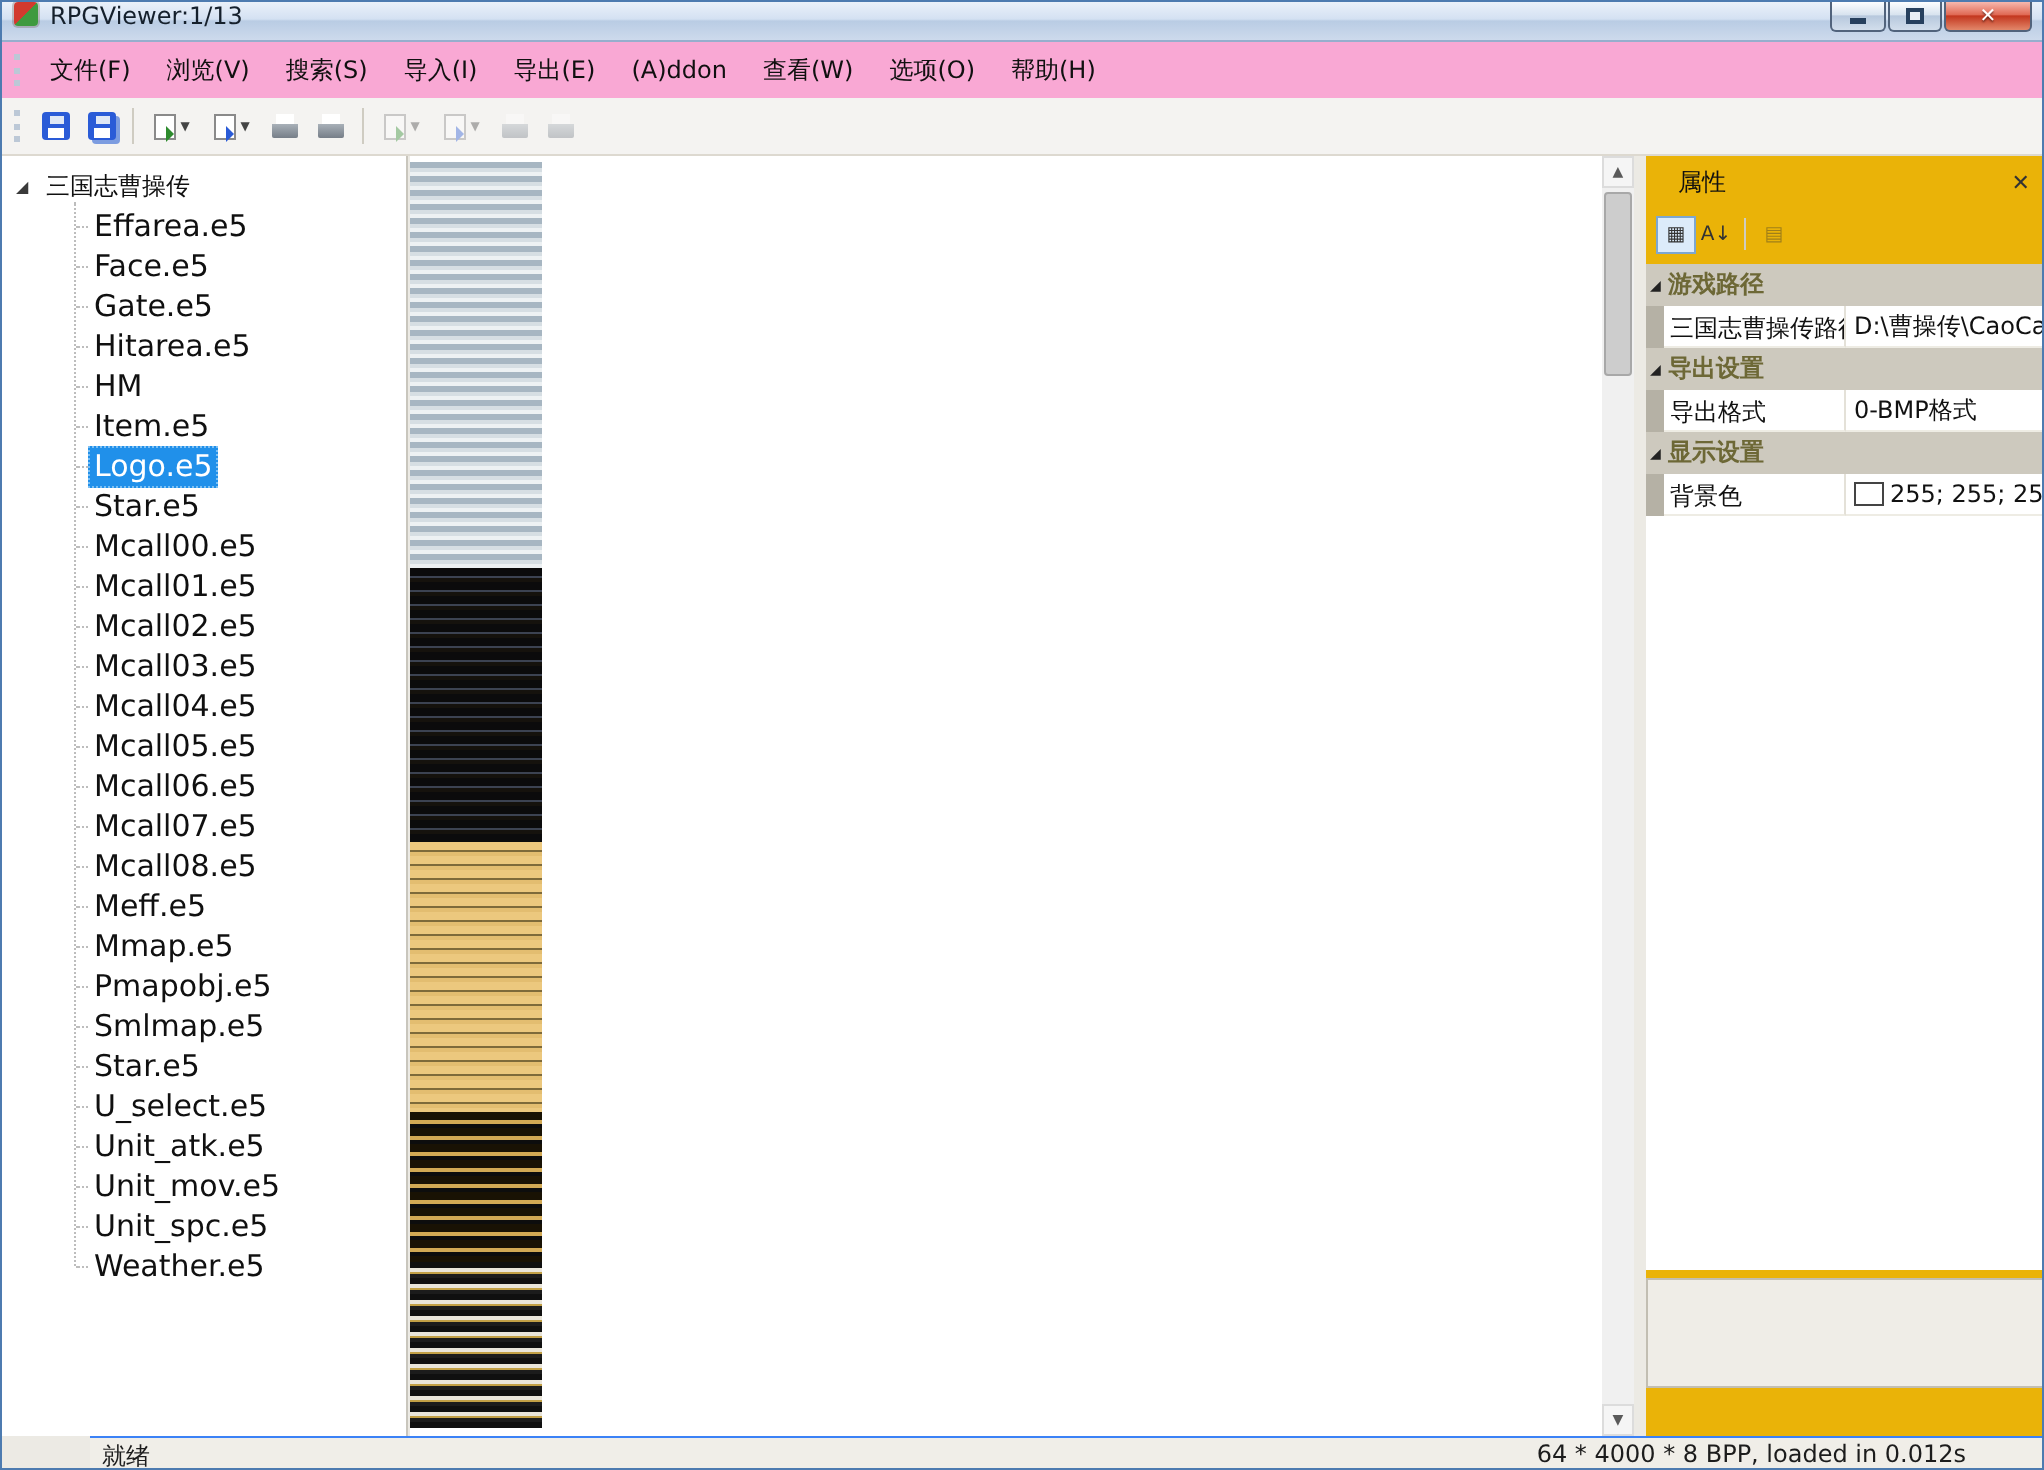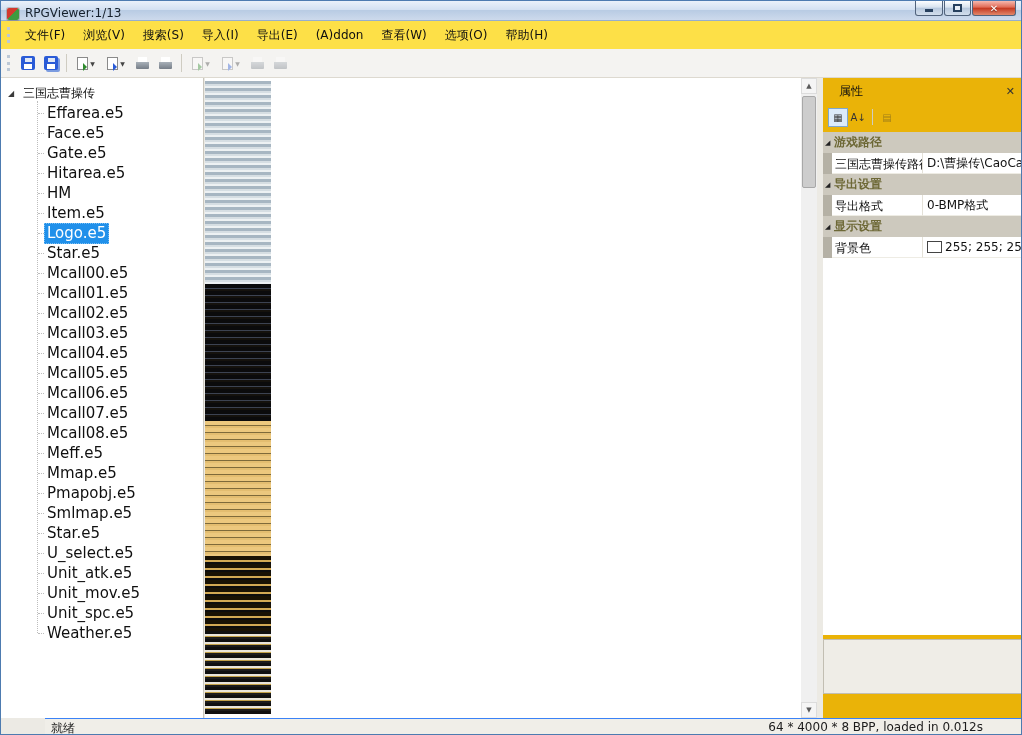--- a/index.html
+++ b/index.html
@@ -2,36 +2,36 @@
 <html><head>
 <meta charset="utf-8">
 <style>
   html,body{margin:0;padding:0;background:#6b6b6b;}
   *{box-sizing:border-box;font-family:"DejaVu Sans","Liberation Sans",sans-serif;cursor:default;}
   .window{position:relative;width:1022px;height:735px;background:#eceae4;border:1px solid #4d7bb0;overflow:hidden;}
 
   
   .titlebar{position:absolute;left:0;top:0;width:100%;height:20px;
     background:linear-gradient(#eaf1fa,#d4e1f2 45%,#b9cce4 50%,#cddaec);
-    border-bottom:1px solid #96aecd;display:flex;align-items:flex-end;padding-left:4px;}
+    border-bottom:1px solid #96aecd;display:flex;align-items:flex-start;padding-left:4px;}
   .app-icon{width:12px;height:12px;margin:0 6px 0 2px;border-radius:2px;
     background:linear-gradient(135deg,#d23a2e 50%,#3f9a3f 50%);box-shadow:0 0 0 1px rgba(90,60,40,.25);}
   .title-text{font-size:12px;color:#15202c;}
   .win-controls{position:absolute;right:5px;top:0;display:flex;}
   .wbtn{height:15px;border:1px solid #51637c;border-top:none;border-radius:0 0 3px 3px;
     display:flex;align-items:center;justify-content:center;margin-left:1px;
     background:linear-gradient(#fdfeff,#d8e3ef 45%,#b7c8dd 50%,#d2deec);}
   .wbtn.min{width:28px;} .wbtn.max{width:27px;}
   .wbtn.close{width:44px;background:linear-gradient(#f6b8ae,#e06a55 45%,#c3371f 50%,#e2876a);}
   .glyph-min{width:8px;height:3px;background:#27405e;margin-top:5px;}
   .glyph-max{width:9px;height:8px;border:2px solid #27405e;background:#e8eef6;}
   .glyph-close{color:#fff;font-size:10px;font-weight:bold;text-shadow:0 1px 1px rgba(0,0,0,.45);}
 
   
-  .menubar{position:absolute;left:0;top:20px;width:100%;height:28px;background:#fde047;
+  .menubar{position:absolute;left:0;top:20px;width:100%;height:28px;background:#f9a8d4;
     display:flex;align-items:center;padding-left:4px;}
   .grip{width:3px;height:16px;border-left:3px dotted #bcc8d6;margin:0 6px 0 2px;}
   .menu-item{font-size:12px;color:#101010;padding:5px 9px;}
 
   
   .toolbar{position:absolute;left:0;top:48px;width:100%;height:29px;background:#f4f3f1;
     border-bottom:1px solid #ddd9d0;display:flex;align-items:center;padding-left:4px;}
   .tb{height:22px;min-width:23px;display:flex;align-items:center;justify-content:center;
     border:1px solid transparent;border-radius:2px;padding:0 2px;}
   .tb.drop{min-width:30px;gap:2px;}

